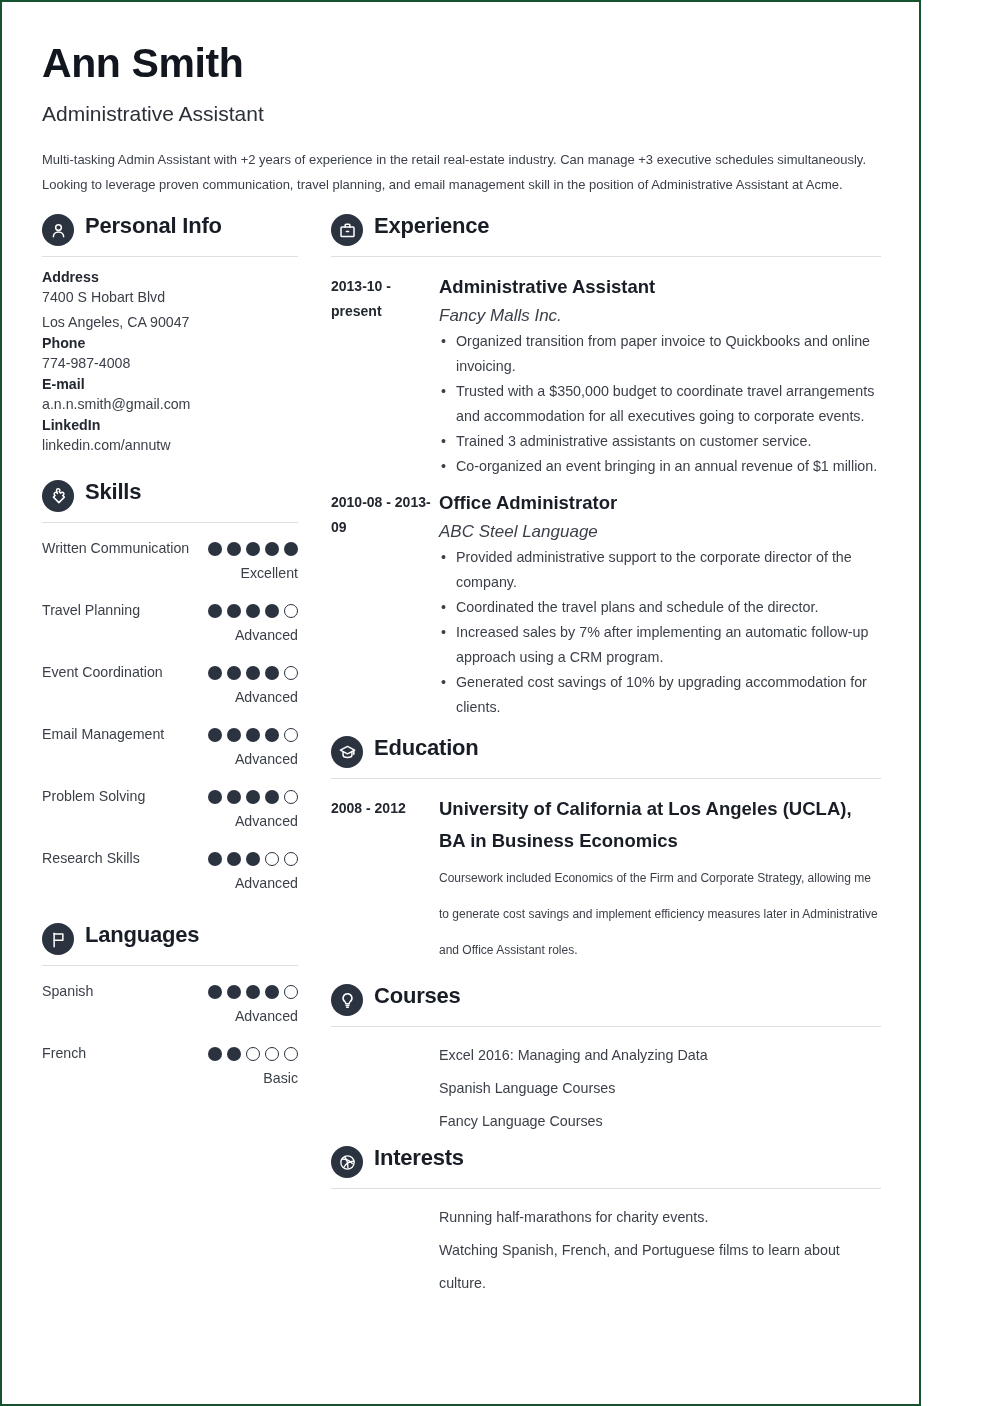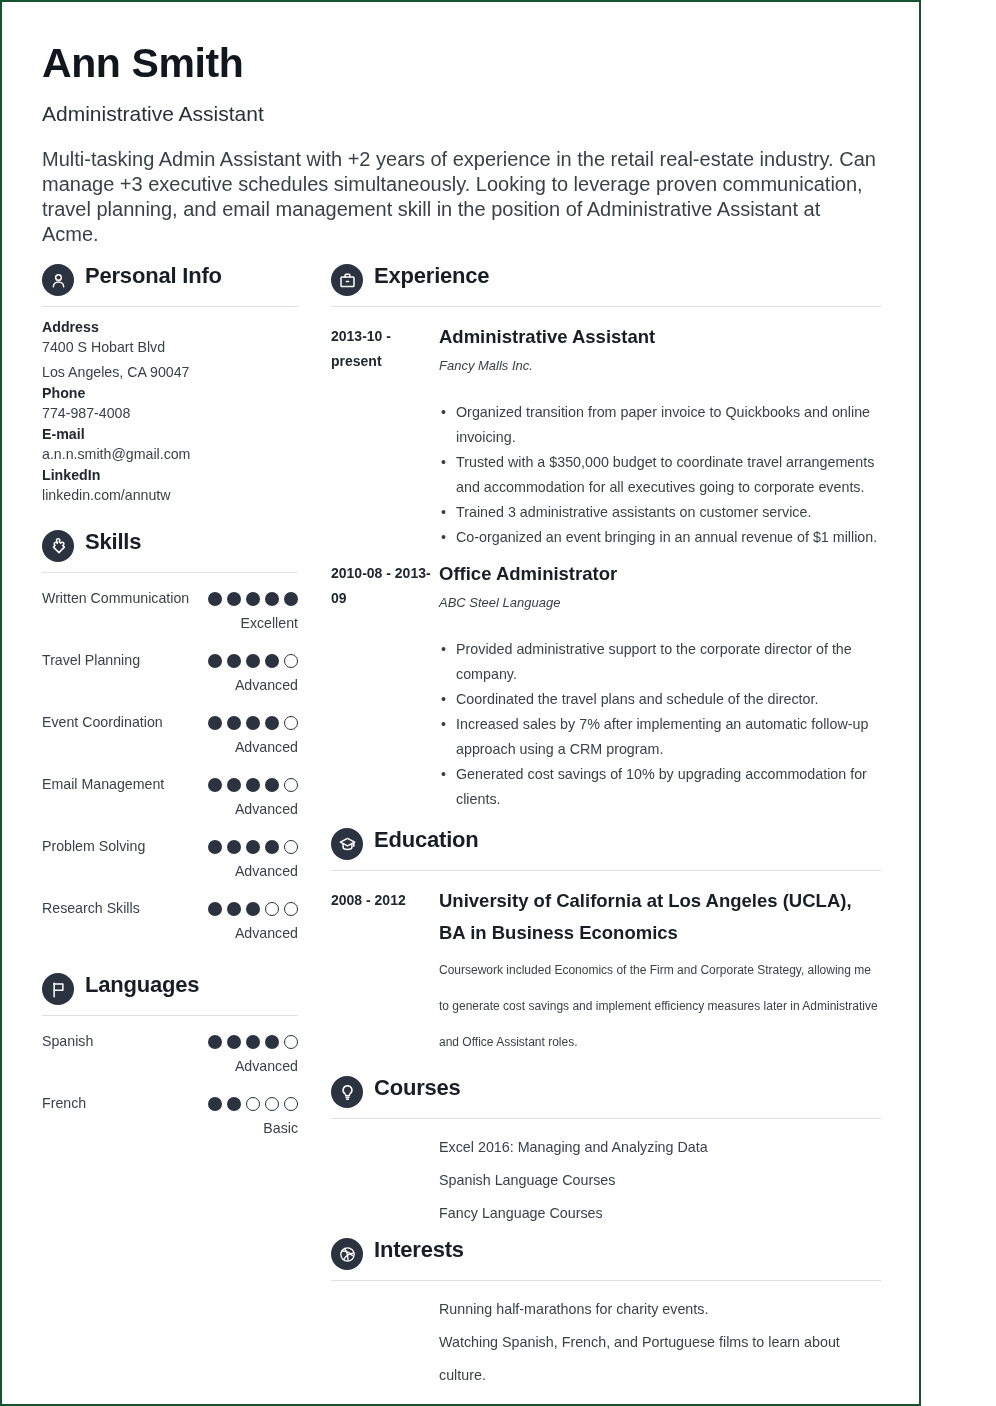--- a/index.html
+++ b/index.html
@@ -34,21 +34,21 @@
     margin: 8px 0 0 0;
   }
   .job-title {
     font-size: 21px;
     font-weight: normal;
     color: #2b2f38;
     margin: 14px 0 0 0;
     line-height: 1.2;
   }
   .summary {
-    font-size: 20px;
+    font-size: 13px;
     line-height: 25px;
     color: #3a3f48;
     margin: 21px 0 0 0;
     max-width: 912px;
   }
 
   
   .columns {
     display: flex;
     margin-top: 17px;
@@ -164,29 +164,29 @@
   }
   .entry-body { flex: 1 1 auto; }
   .entry-title {
     font-size: 18.5px;
     font-weight: bold;
     color: #181d26;
     line-height: 32px;
     margin: 0;
   }
   .entry-sub {
-    font-size: 13px;
+    font-size: 17px;
     font-style: italic;
     color: #3a3f48;
     line-height: 26px;
     margin: 0;
   }
   ul.bullets {
     list-style: none;
-    margin: 21px 0 0 0;
+    margin: 0 0 0 0;
     padding: 0;
   }
   ul.bullets li {
     position: relative;
     font-size: 14.3px;
     color: #3a3f48;
     line-height: 25px;
     padding-left: 17px;
     margin-bottom: 0;
   }

